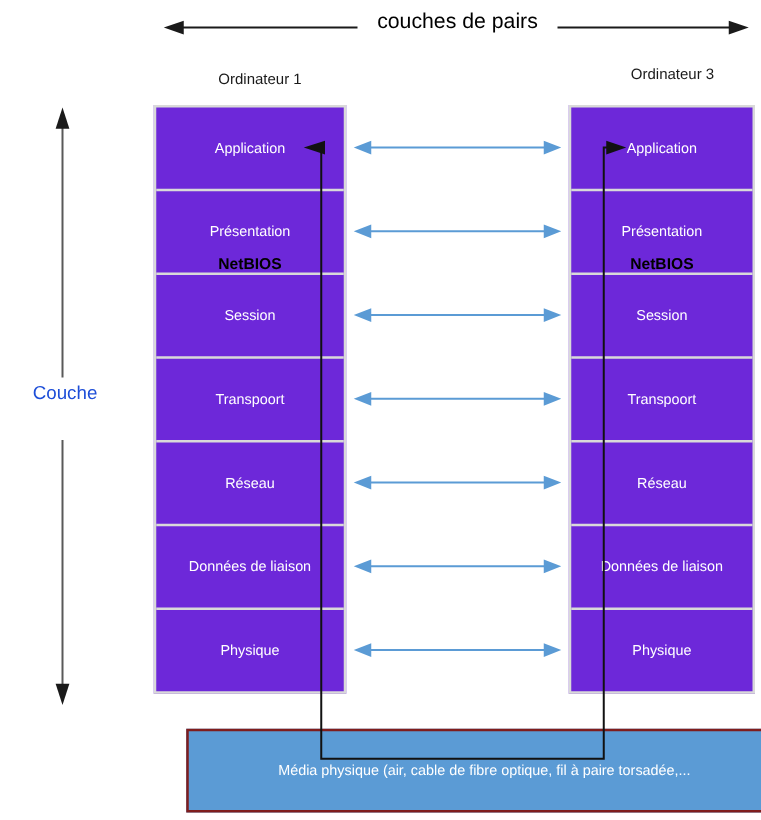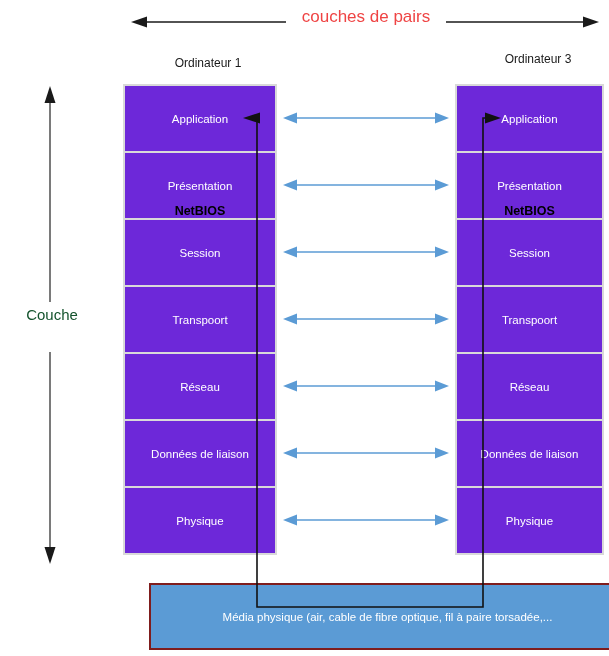--- a/index.html
+++ b/index.html
@@ -5,29 +5,29 @@
   html,body{margin:0;padding:0;background:#ffffff;}
   #canvas{
     position:relative;width:609px;height:656px;background:#ffffff;overflow:hidden;
     font-family:"Liberation Sans","DejaVu Sans",sans-serif;
   }
   .abs{position:absolute;}
   #diagram-svg{position:absolute;left:0;top:0;width:609px;height:656px;pointer-events:none;}
 
   .title{
     left:286px;top:7px;width:160px;text-align:center;
-    font-size:17px;color:#ef4444;background:#ffffff;
+    font-size:17px;color:#000000;background:#ffffff;
   }
   .computer-label{width:92px;text-align:center;font-size:12px;color:#1a1a1a;}
   #computer1{left:162px;top:56px;}
   #computer2{left:492px;top:52px;}
 
   .side-label{
     left:0px;top:305px;width:104px;text-align:center;
-    font-size:15px;line-height:1.35;color:#14532d;background:#ffffff;
+    font-size:15px;line-height:1.35;color:#1d4ed8;background:#ffffff;
   }
 
   .stack{
     background:#6d28d9;border:2px solid #d9d9d9;
     display:flex;flex-direction:column;box-sizing:border-box;
   }
   #stack-left{left:123px;top:84px;width:154px;height:471px;}
   #stack-right{left:455px;top:84px;width:149px;height:471px;}
   .layer-row{
     flex:1;display:flex;align-items:center;justify-content:center;

